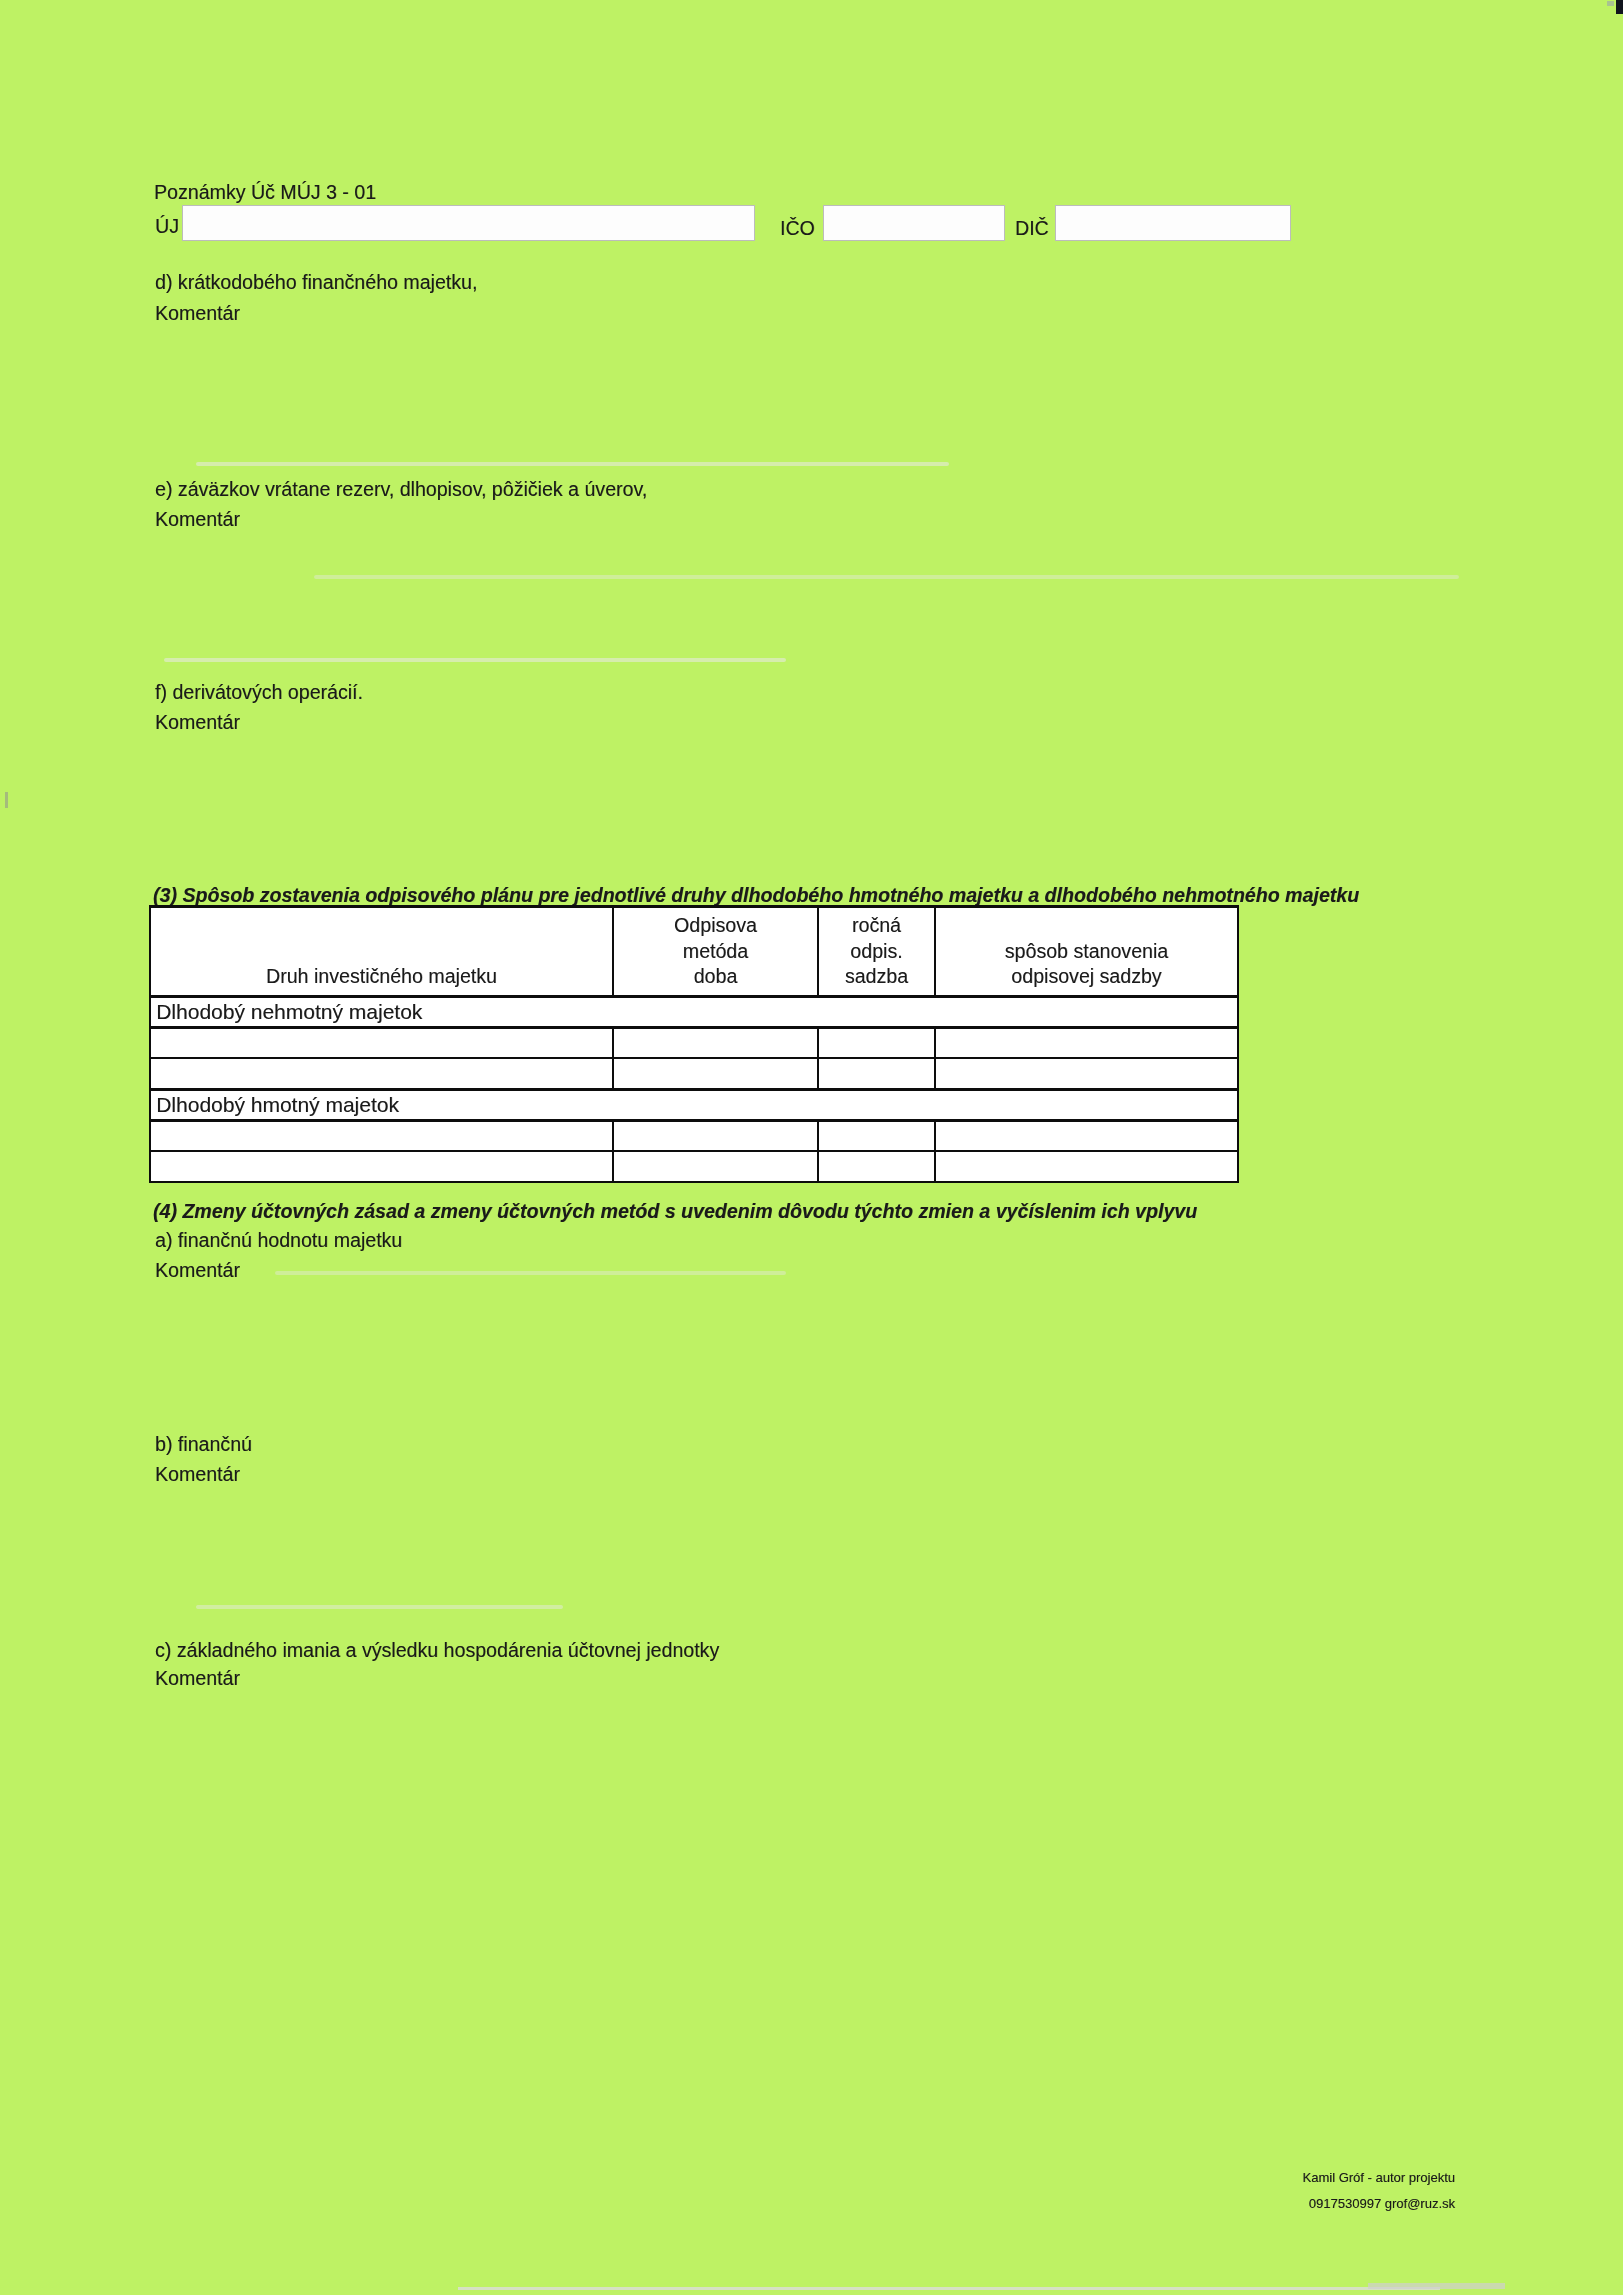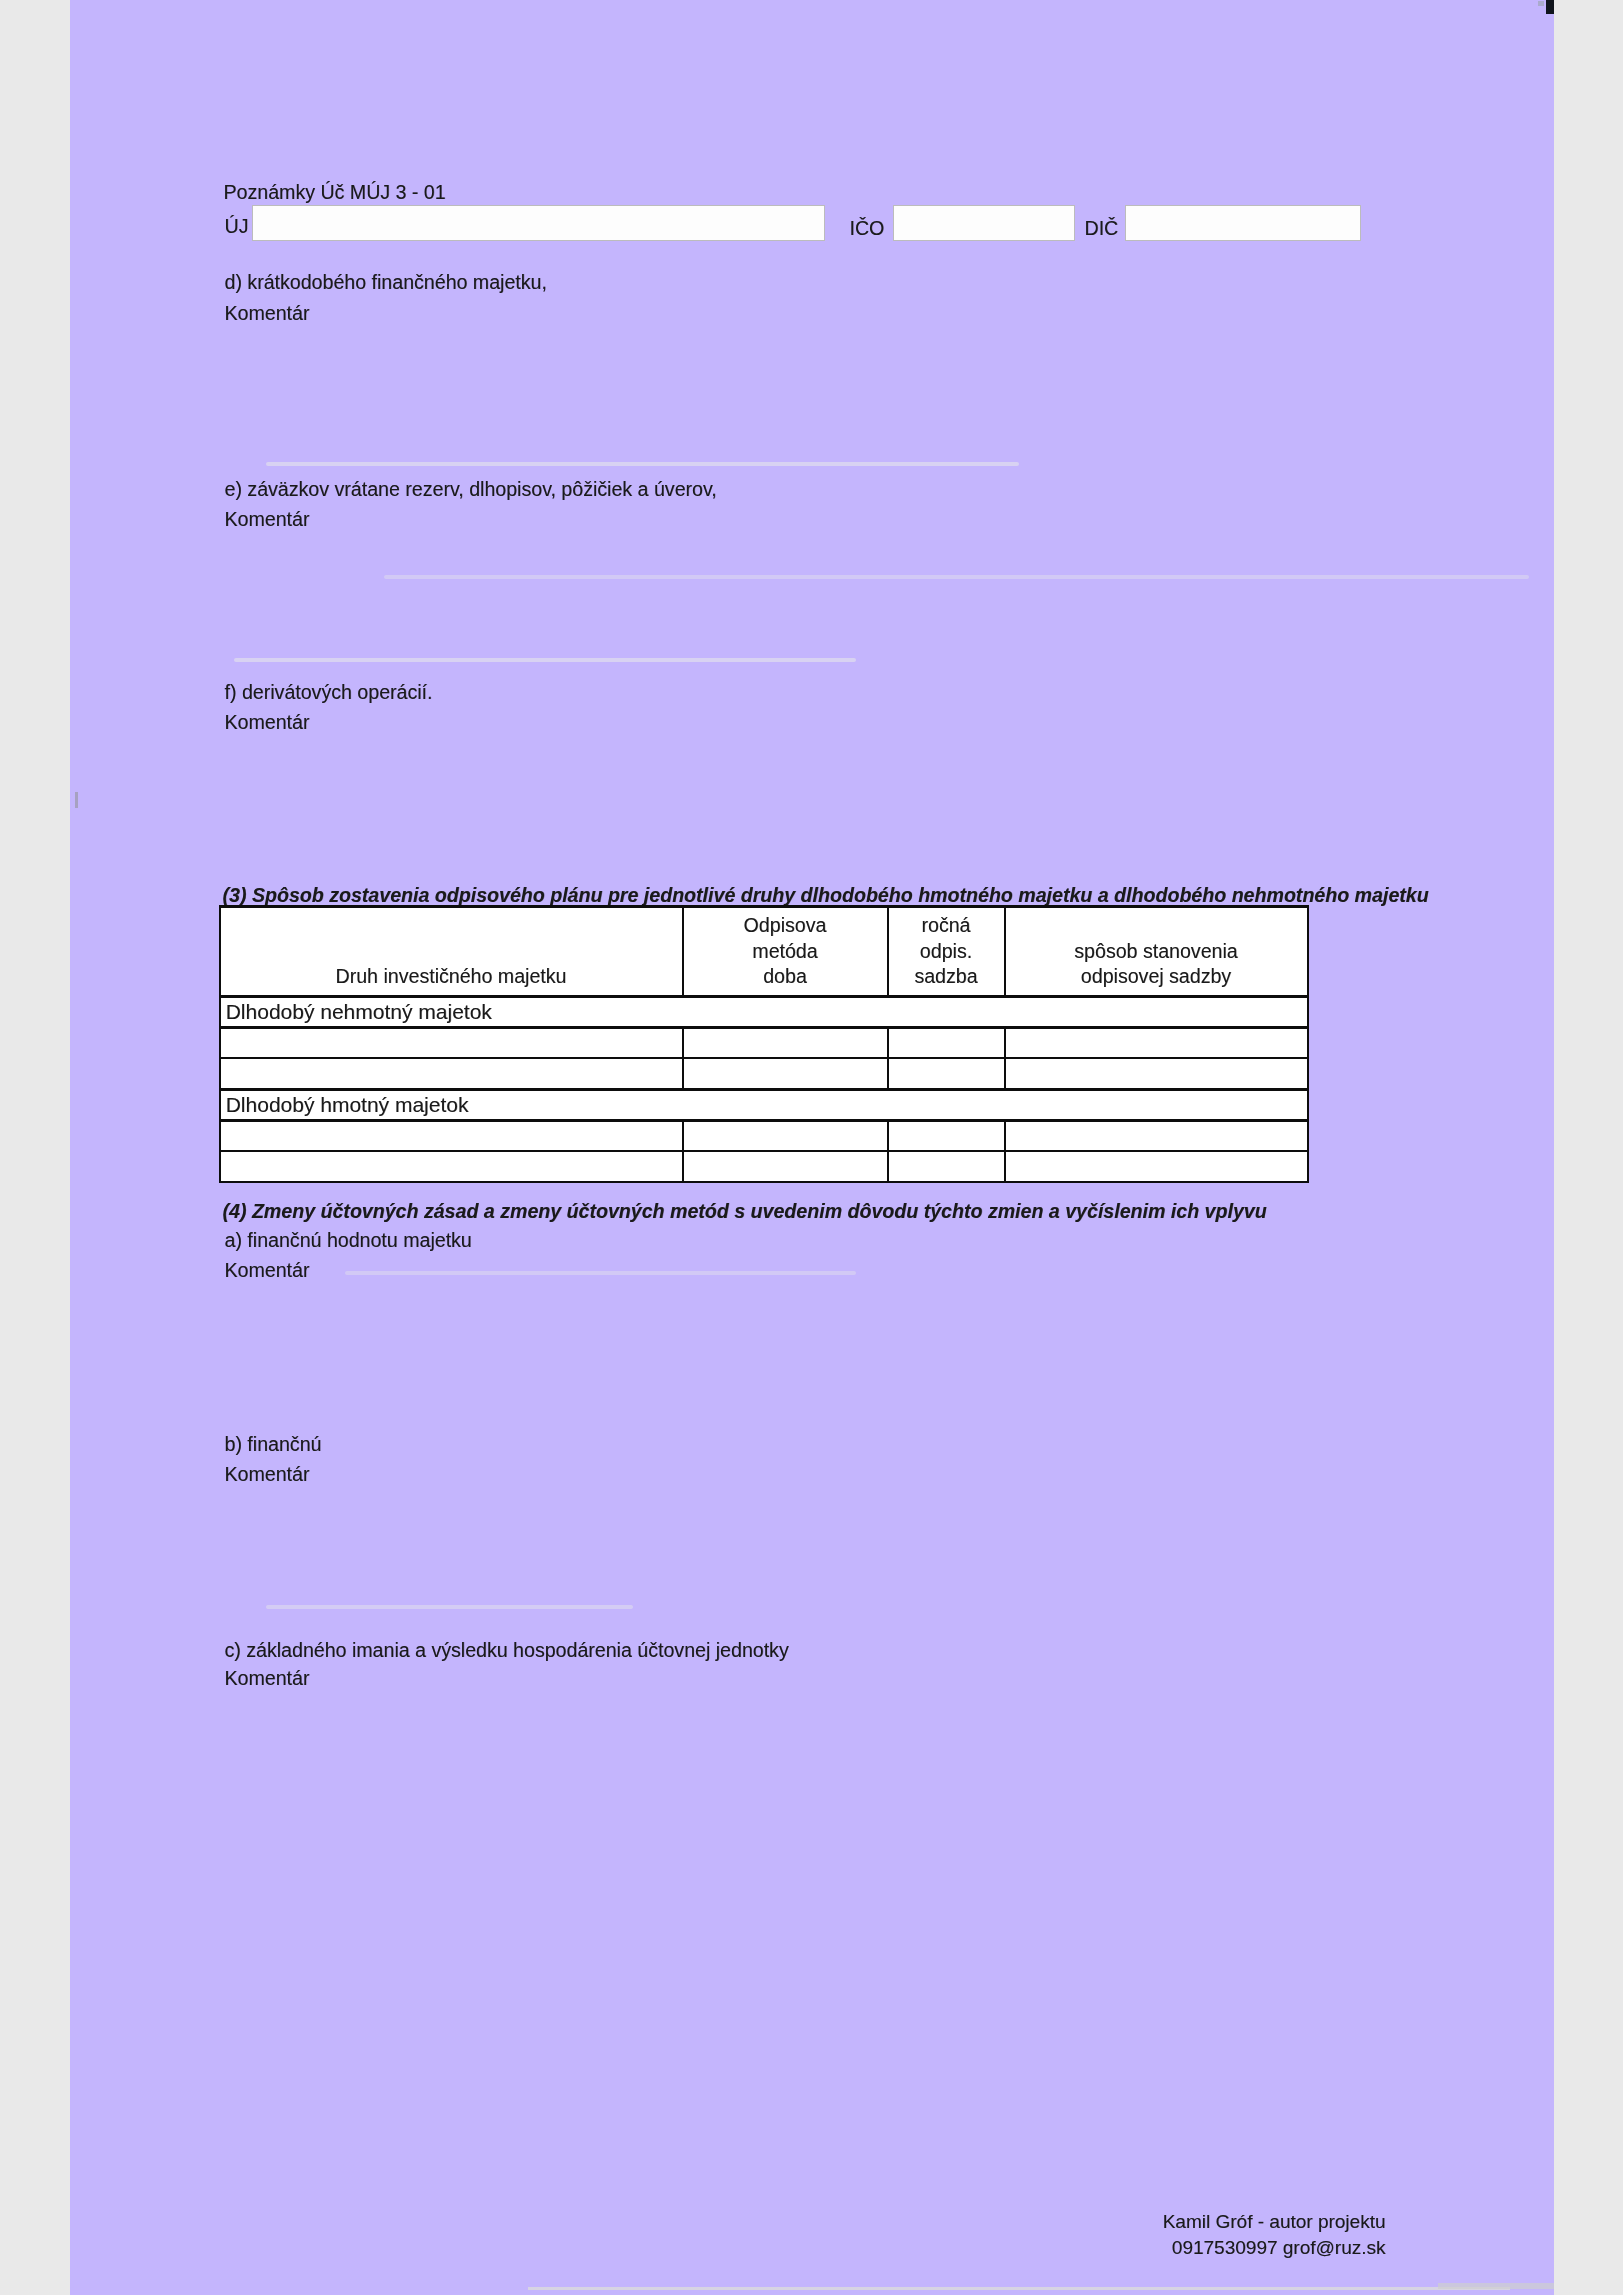--- a/index.html
+++ b/index.html
@@ -1,20 +1,20 @@
 <!DOCTYPE html>
 <html style="font-size:10.5px"><head>
 <meta charset="utf-8">
 <style>
   html,body { margin:0; padding:0; background:#e9e9e9; }
   .page {
     position:relative;
-    width:1484px; height:2295px;
+    width:1623px; height:2295px;
     margin:0 auto;
-    background:#c4b5fd;
+    background:#bef264;
     font-family:"Liberation Sans", sans-serif;
     color:#1a1a1a;
     overflow:hidden;
   }
   .txt {
     position:absolute;
     font-size:19.6px;
     line-height:22px;
     white-space:nowrap;
     text-shadow:0.4px 0.4px 0.5px rgba(0,0,0,0.35);
@@ -58,23 +58,22 @@
     text-align:left; padding:1.3px 5.2px;
     border-top:3.9px solid #0d0d0d; border-bottom:3.9px solid #0d0d0d;
     text-shadow:0.4px 0.4px 0.5px rgba(0,0,0,0.35);
   }
   .dep-table tr.empty td { height:31px; }
   
   .footer {
     position:absolute;
     top:2165px; right:168px;
     text-align:right;
-    font-size:19px; line-height:26px;
-    text-shadow:0.4px 0.4px 0.5px rgba(0,0,0,0.35);
-    margin-top:44px;
+    font-size:13px; line-height:26px;
+    text-shadow:0.4px 0.4px 0.5px rgba(0,0,0,0.35);
   }
   
   .artifact { position:absolute; pointer-events:none; }
   .corner-mark { right:0; top:0; width:7.2px; height:14.4px; background:#10141c; }
   .corner-dot { right:9.2px; top:1.3px; width:6.5px; height:5.2px; background:#9aa3ad; opacity:.6; }
   .edge-tick { left:5.2px; top:792px; width:3.3px; height:15.7px; background:#8f8f8f; opacity:.55; }
   .band { background:#e9e9e9; opacity:.55; height:3.9px; border-radius:2px; }
   .b1 { left:196px; top:462px;  width:753px; }
   .b2 { left:314px; top:575px;  width:1145px; opacity:.4; }
   .b3 { left:164px; top:658px; width:622px; }

